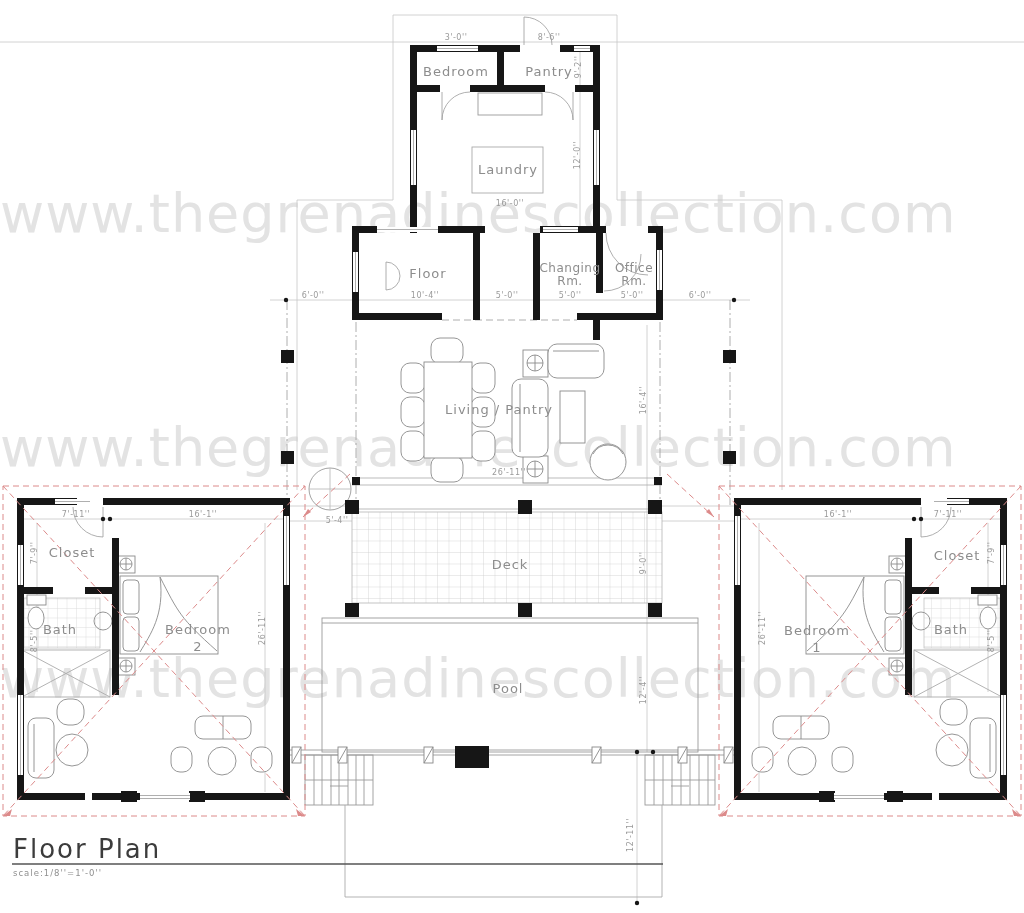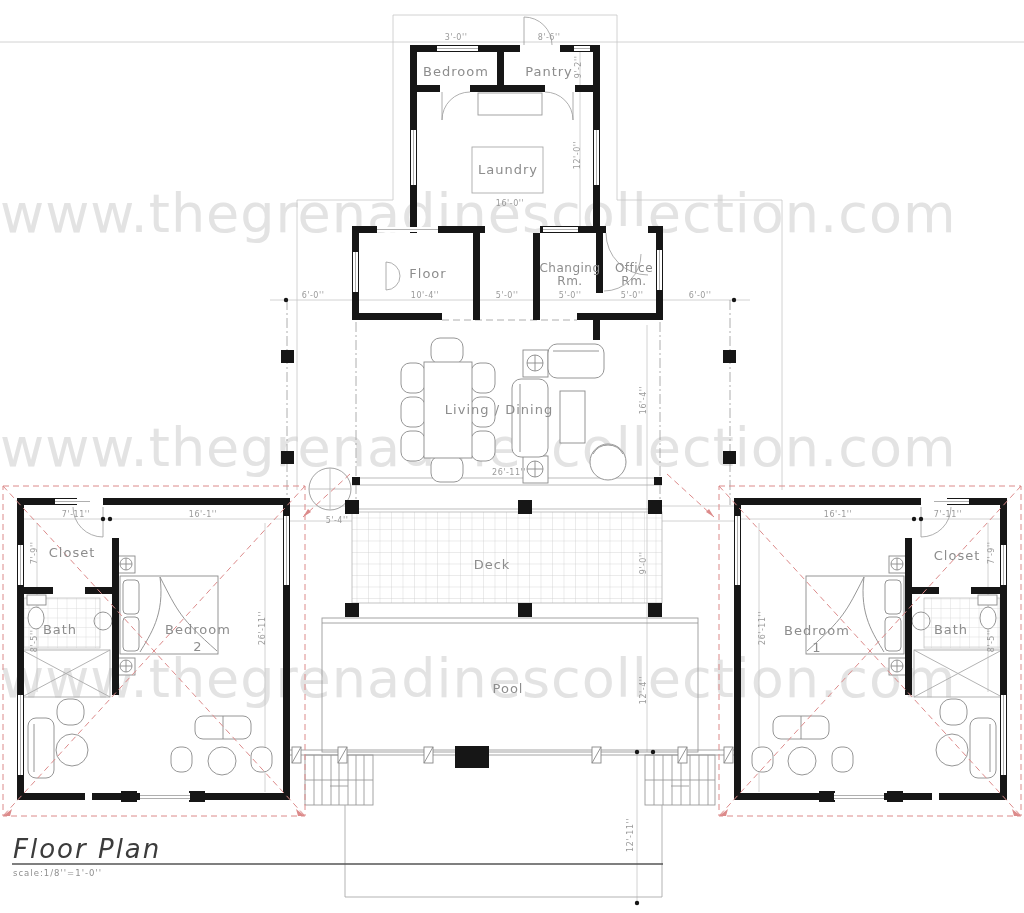--- a/index.html
+++ b/index.html
@@ -7,21 +7,21 @@
           font-family:"DejaVu Sans",sans-serif;}
   svg{position:absolute;left:0;top:0;z-index:2;}
   .wm{position:absolute;left:0;width:100%;text-align:left;font-size:54px;color:#e3e3e3;
       letter-spacing:1px;white-space:nowrap;z-index:1;transform:translateY(-50%);}
   .lbl{position:absolute;z-index:3;transform:translate(-50%,-50%);white-space:nowrap;
        color:#8d8d8d;}
   .room{font-size:13px;letter-spacing:1px;}
   .room-sm{font-size:12px;letter-spacing:0.5px;}
   .dim{font-size:8px;color:#9a9a9a;letter-spacing:0.5px;}
   .dim.v{transform:translate(-50%,-50%) rotate(-90deg);}
-  .title{position:absolute;z-index:3;color:#3c3c3c;font-size:26px;letter-spacing:2px;font-style:italic;}
+  .title{position:absolute;z-index:3;color:#3c3c3c;font-size:26px;letter-spacing:2px;}
   .scalebar{position:absolute;z-index:3;color:#8f8f8f;font-size:8.5px;letter-spacing:1px;}
 </style>
 </head>
 <body>
 
 <div id="canvas">
 
   <div class="wm" style="top:213px">www.thegrenadinescollection.com</div>
   <div class="wm" style="top:447px">www.thegrenadinescollection.com</div>
   <div class="wm" style="top:678px">www.thegrenadinescollection.com</div>
@@ -307,22 +307,22 @@
   </svg>
 
   <div class="lbl room" style="left:456px;top:71px">Bedroom</div>
   <div class="lbl room" style="left:549px;top:71px">Pantry</div>
   <div class="lbl room" style="left:508px;top:169px">Laundry</div>
   <div class="lbl room" style="left:428px;top:273px">Floor</div>
   <div class="lbl room-sm" style="left:570px;top:268px">Changing</div>
   <div class="lbl room-sm" style="left:570px;top:281px">Rm.</div>
   <div class="lbl room-sm" style="left:634px;top:268px">Office</div>
   <div class="lbl room-sm" style="left:634px;top:281px">Rm.</div>
-  <div class="lbl room" style="left:499px;top:409px">Living / Dining</div>
-  <div class="lbl room" style="left:492px;top:564px">Deck</div>
+  <div class="lbl room" style="left:499px;top:409px">Living / Pantry</div>
+  <div class="lbl room" style="left:510px;top:564px">Deck</div>
   <div class="lbl room" style="left:508px;top:688px">Pool</div>
   <div class="lbl room" style="left:72px;top:552px">Closet</div>
   <div class="lbl room" style="left:60px;top:629px">Bath</div>
   <div class="lbl room" style="left:198px;top:629px">Bedroom</div>
   <div class="lbl room" style="left:198px;top:646px">2</div>
   <div class="lbl room" style="left:957px;top:555px">Closet</div>
   <div class="lbl room" style="left:951px;top:629px">Bath</div>
   <div class="lbl room" style="left:817px;top:630px">Bedroom</div>
   <div class="lbl room" style="left:817px;top:647px">1</div>
 

